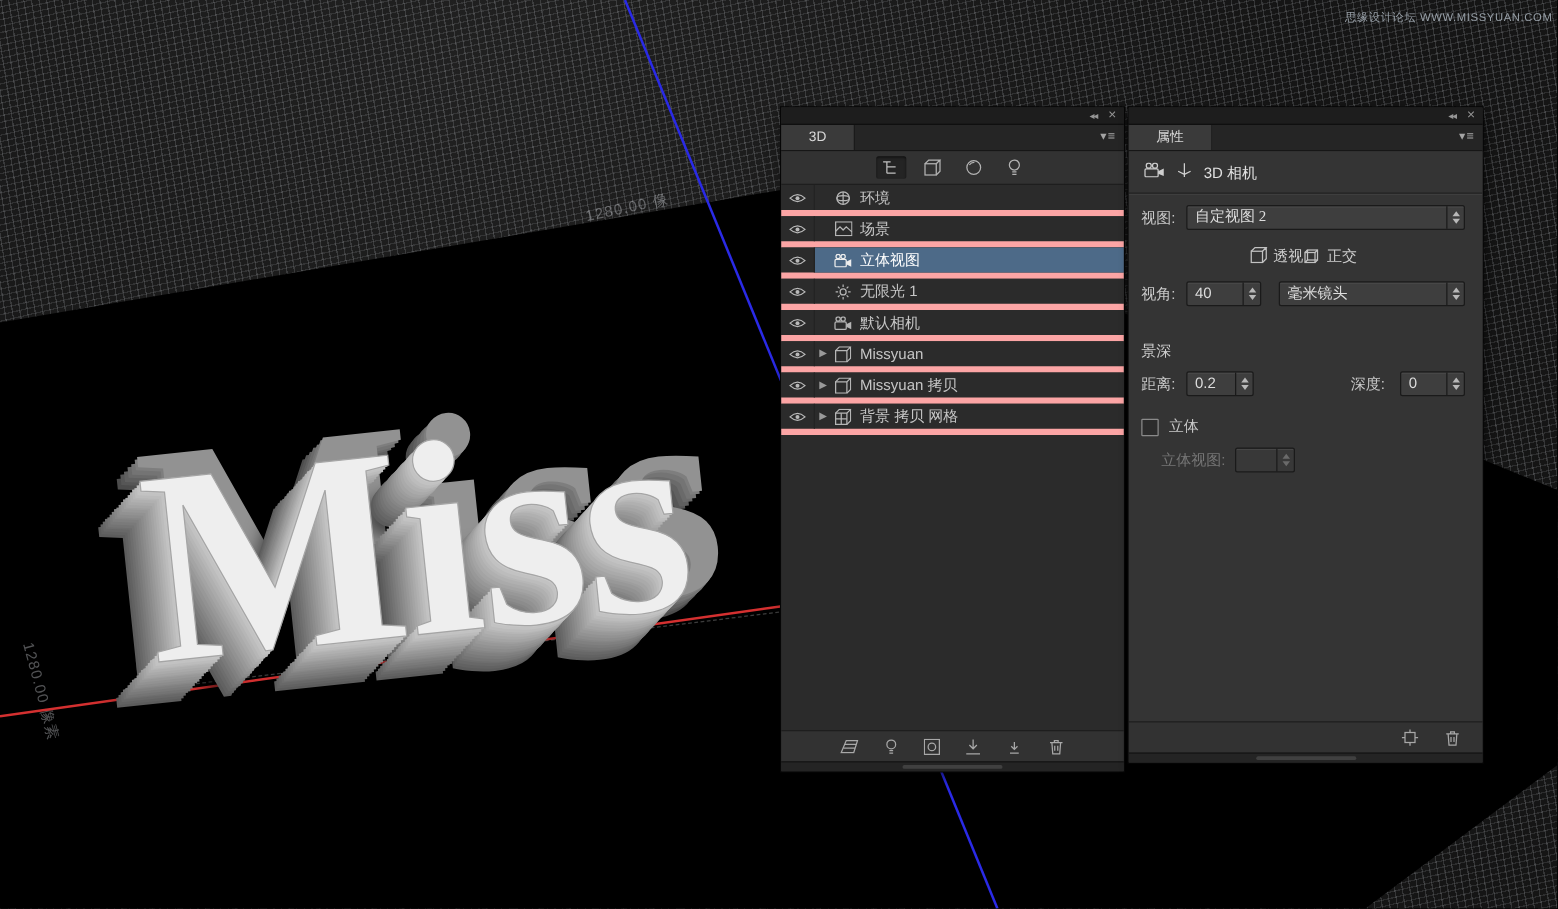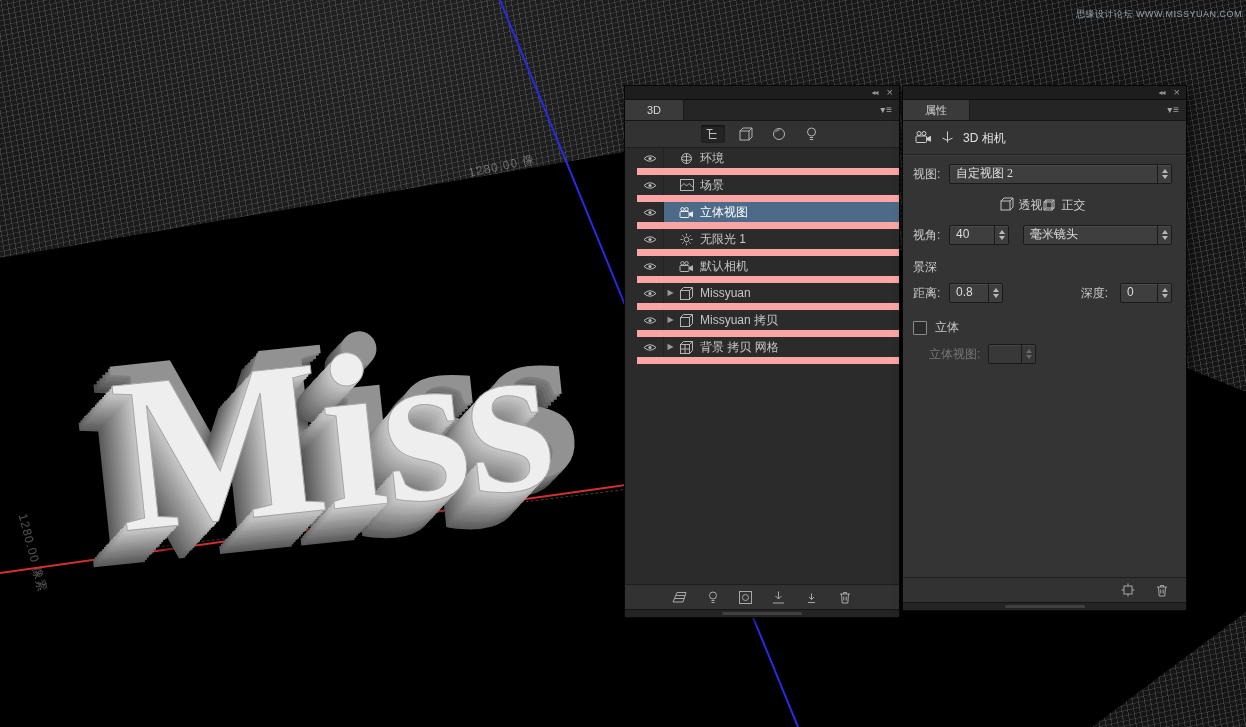--- a/index.html
+++ b/index.html
@@ -47,21 +47,21 @@
     border-right:1px solid #1a1a1a;}
   .flyout{margin-left:auto;color:#a5a5a5;font-size:10px;line-height:20px;padding-right:6px;letter-spacing:1px;}
 
   
   .panel-3d{left:625px;top:86px;width:274px;height:531px;}
   .filterbar{height:26px;background:#323232;border-bottom:1px solid #1e1e1e;display:flex;align-items:center;
     justify-content:center;gap:9px;}
   .fbtn{width:24px;height:18px;display:flex;align-items:center;justify-content:center;border-radius:2px;}
   .fbtn.active{background:#242424;box-shadow:inset 0 1px 2px rgba(0,0,0,.6);}
   .rows{background:#2b2b2b;}
-  .row{display:flex;align-items:stretch;height:20px;border-bottom:7px solid #fca5a5;background:#2b2b2b;margin-left:12px;}
+  .row{display:flex;align-items:stretch;height:20px;border-bottom:5px solid #fca5a5;background:#2b2b2b;}
   .eye-cell{width:26px;flex:none;display:flex;align-items:center;justify-content:center;border-right:1px solid #232323;}
   .row-body{flex:1;display:flex;align-items:center;}
   .row.selected .row-body{background:#4d6a88;}
   .arrow-slot{width:13px;flex:none;text-align:center;font-size:8px;color:#9a9a9a;line-height:20px;}
   .type-icon{width:19px;flex:none;display:flex;align-items:center;justify-content:center;}
   .row-label{font-size:12px;color:#c6c6c6;padding-left:4px;white-space:nowrap;}
   .row.selected .row-label{color:#ffffff;}
   .panel-spacer{flex:1;background:#2b2b2b;}
   .toolbar{height:24px;background:#323232;border-top:1px solid #1e1e1e;display:flex;align-items:center;}
   .toolbar.centered{justify-content:center;gap:13px;}
@@ -433,26 +433,26 @@
         <div style="width:14px;flex:none;"></div>
         <div class="dropdown" style="flex:1;">
           <span class="dd-val">毫米镜头</span>
           <span class="dd-arrows">
               <i class="tri-up"></i>
               <i class="tri-down"></i>
             </span>
         </div>
       </div>
 
-      <div class="section-label" style="margin-top:14px;">景深</div>
+      <div class="section-label" style="margin-top:28px;">景深</div>
 
       <div class="prow" style="margin-top:7px;">
         <span class="plabel w">距离:</span>
         <div class="dropdown" style="width:52px;">
-          <span class="dd-val">0.8</span>
+          <span class="dd-val">0.2</span>
           <span class="dd-arrows">
               <i class="tri-up"></i>
               <i class="tri-down"></i>
             </span>
         </div>
         <div style="flex:1;"></div>
         <span class="plabel" style="margin-right:12px;">深度:</span>
         <div class="dropdown" style="width:50px;">
           <span class="dd-val">0</span>
           <span class="dd-arrows">

